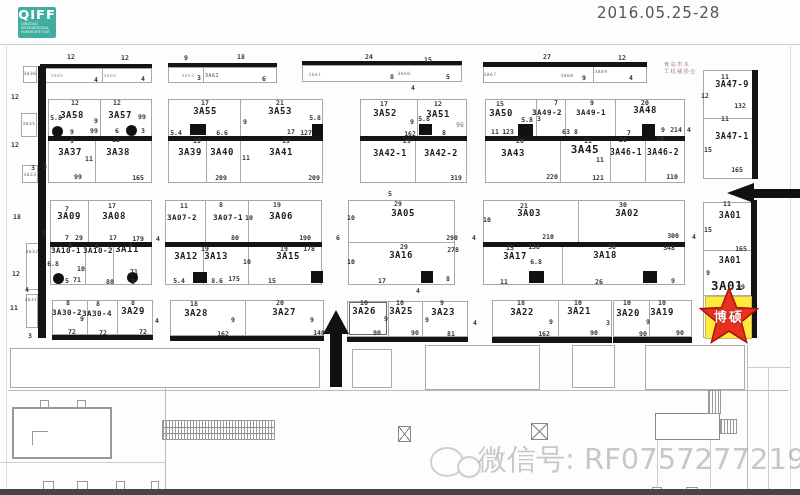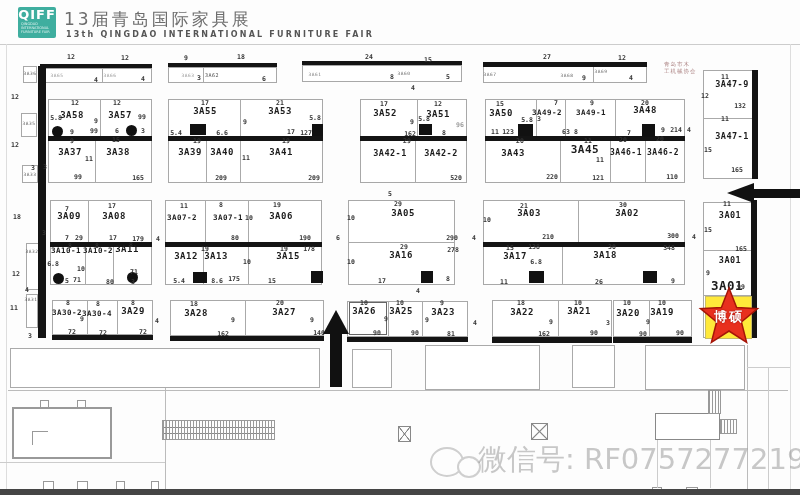--- a/index.html
+++ b/index.html
@@ -34,22 +34,21 @@
 </style>
 </head>
 <body>
 
 <div class="stage">
 
   <div class="logo" style="background: rgb(63, 174, 159);">
     <span class="big">QIFF</span>
     <span class="tiny">QINGDAO INTERNATIONAL FURNITURE FAIR</span>
   </div>
-  <div class="title-cn">13届青岛国际家具展</div>
-  <div class="title-en">13th QINGDAO INTERNATIONAL FURNITURE FAIR</div>
+  <div class="date">2016.05.25-28</div>
 
   <div class="anno">
     <div>青岛市木</div>
     <div>工机械协会</div>
   </div>
 
   <div class="abs" style="left:0;top:0;width:800px;height:495px;">
       <div style="position: absolute; left: 40px; top: 68px; width: 112px; height: 15px; border: 1px solid rgb(168, 168, 168); background: rgb(255, 255, 255); box-sizing: border-box;"></div>
       <div style="position: absolute; left: 168px; top: 67px; width: 109px; height: 16px; border: 1px solid rgb(168, 168, 168); background: rgb(255, 255, 255); box-sizing: border-box;"></div>
       <div style="position: absolute; left: 302px; top: 65px; width: 160px; height: 17px; border: 1px solid rgb(168, 168, 168); background: rgb(255, 255, 255); box-sizing: border-box;"></div>
@@ -304,21 +303,21 @@
       <div style="position: absolute; left: 221px; top: 178px; transform: translate(-50%, -50%); font-size: 6.5px; font-weight: 600; opacity: 1; color: rgb(51, 51, 51); white-space: nowrap; font-family: &quot;DejaVu Sans Mono&quot;, monospace;">209</div>
       <div style="position: absolute; left: 314px; top: 178px; transform: translate(-50%, -50%); font-size: 6.5px; font-weight: 600; opacity: 1; color: rgb(51, 51, 51); white-space: nowrap; font-family: &quot;DejaVu Sans Mono&quot;, monospace;">209</div>
       <div style="position: absolute; left: 384px; top: 104px; transform: translate(-50%, -50%); font-size: 6.5px; font-weight: 600; opacity: 1; color: rgb(51, 51, 51); white-space: nowrap; font-family: &quot;DejaVu Sans Mono&quot;, monospace;">17</div>
       <div style="position: absolute; left: 438px; top: 104px; transform: translate(-50%, -50%); font-size: 6.5px; font-weight: 600; opacity: 1; color: rgb(51, 51, 51); white-space: nowrap; font-family: &quot;DejaVu Sans Mono&quot;, monospace;">12</div>
       <div style="position: absolute; left: 412px; top: 122px; transform: translate(-50%, -50%); font-size: 6.5px; font-weight: 600; opacity: 1; color: rgb(51, 51, 51); white-space: nowrap; font-family: &quot;DejaVu Sans Mono&quot;, monospace;">9</div>
       <div style="position: absolute; left: 424px; top: 119px; transform: translate(-50%, -50%); font-size: 6.5px; font-weight: 600; opacity: 1; color: rgb(51, 51, 51); white-space: nowrap; font-family: &quot;DejaVu Sans Mono&quot;, monospace;">5.8</div>
       <div style="position: absolute; left: 410px; top: 134px; transform: translate(-50%, -50%); font-size: 6.5px; font-weight: 600; opacity: 1; color: rgb(51, 51, 51); white-space: nowrap; font-family: &quot;DejaVu Sans Mono&quot;, monospace;">162</div>
       <div style="position: absolute; left: 444px; top: 133px; transform: translate(-50%, -50%); font-size: 6.5px; font-weight: 600; opacity: 1; color: rgb(51, 51, 51); white-space: nowrap; font-family: &quot;DejaVu Sans Mono&quot;, monospace;">8</div>
       <div style="position: absolute; left: 460px; top: 125px; transform: translate(-50%, -50%); font-size: 6.5px; font-weight: 600; opacity: 0.5; color: rgb(51, 51, 51); white-space: nowrap; font-family: &quot;DejaVu Sans Mono&quot;, monospace;">96</div>
       <div style="position: absolute; left: 407px; top: 141px; transform: translate(-50%, -50%); font-size: 6.5px; font-weight: 600; opacity: 1; color: rgb(51, 51, 51); white-space: nowrap; font-family: &quot;DejaVu Sans Mono&quot;, monospace;">29</div>
-      <div style="position: absolute; left: 456px; top: 178px; transform: translate(-50%, -50%); font-size: 6.5px; font-weight: 600; opacity: 1; color: rgb(51, 51, 51); white-space: nowrap; font-family: &quot;DejaVu Sans Mono&quot;, monospace;">520</div>
+      <div style="position: absolute; left: 456px; top: 178px; transform: translate(-50%, -50%); font-size: 6.5px; font-weight: 600; opacity: 1; color: rgb(51, 51, 51); white-space: nowrap; font-family: &quot;DejaVu Sans Mono&quot;, monospace;">319</div>
       <div style="position: absolute; left: 500px; top: 104px; transform: translate(-50%, -50%); font-size: 6.5px; font-weight: 600; opacity: 1; color: rgb(51, 51, 51); white-space: nowrap; font-family: &quot;DejaVu Sans Mono&quot;, monospace;">15</div>
       <div style="position: absolute; left: 556px; top: 103px; transform: translate(-50%, -50%); font-size: 6.5px; font-weight: 600; opacity: 1; color: rgb(51, 51, 51); white-space: nowrap; font-family: &quot;DejaVu Sans Mono&quot;, monospace;">7</div>
       <div style="position: absolute; left: 592px; top: 103px; transform: translate(-50%, -50%); font-size: 6.5px; font-weight: 600; opacity: 1; color: rgb(51, 51, 51); white-space: nowrap; font-family: &quot;DejaVu Sans Mono&quot;, monospace;">9</div>
       <div style="position: absolute; left: 645px; top: 103px; transform: translate(-50%, -50%); font-size: 6.5px; font-weight: 600; opacity: 1; color: rgb(51, 51, 51); white-space: nowrap; font-family: &quot;DejaVu Sans Mono&quot;, monospace;">20</div>
       <div style="position: absolute; left: 539px; top: 119px; transform: translate(-50%, -50%); font-size: 6.5px; font-weight: 600; opacity: 1; color: rgb(51, 51, 51); white-space: nowrap; font-family: &quot;DejaVu Sans Mono&quot;, monospace;">3</div>
       <div style="position: absolute; left: 527px; top: 120px; transform: translate(-50%, -50%); font-size: 6.5px; font-weight: 600; opacity: 1; color: rgb(51, 51, 51); white-space: nowrap; font-family: &quot;DejaVu Sans Mono&quot;, monospace;">5.8</div>
       <div style="position: absolute; left: 495px; top: 132px; transform: translate(-50%, -50%); font-size: 6.5px; font-weight: 600; opacity: 1; color: rgb(51, 51, 51); white-space: nowrap; font-family: &quot;DejaVu Sans Mono&quot;, monospace;">11</div>
       <div style="position: absolute; left: 508px; top: 132px; transform: translate(-50%, -50%); font-size: 6.5px; font-weight: 600; opacity: 1; color: rgb(51, 51, 51); white-space: nowrap; font-family: &quot;DejaVu Sans Mono&quot;, monospace;">123</div>
       <div style="position: absolute; left: 566px; top: 132px; transform: translate(-50%, -50%); font-size: 6.5px; font-weight: 600; opacity: 1; color: rgb(51, 51, 51); white-space: nowrap; font-family: &quot;DejaVu Sans Mono&quot;, monospace;">63</div>
       <div style="position: absolute; left: 576px; top: 132px; transform: translate(-50%, -50%); font-size: 6.5px; font-weight: 600; opacity: 1; color: rgb(51, 51, 51); white-space: nowrap; font-family: &quot;DejaVu Sans Mono&quot;, monospace;">8</div>

